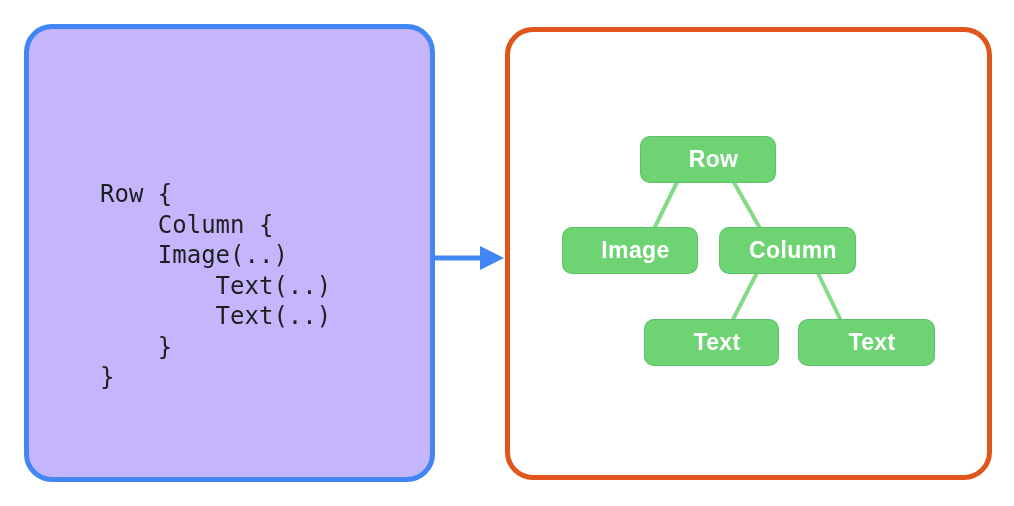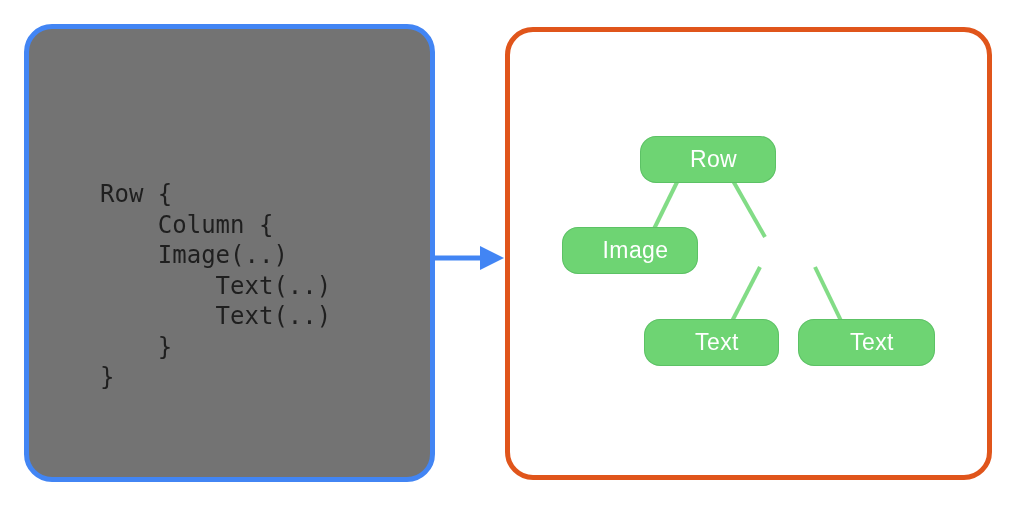--- a/index.html
+++ b/index.html
@@ -16,21 +16,21 @@
     background: #ffffff;
   }
 
   
   .code-panel {
     position: absolute;
     left: 24px;
     top: 24px;
     width: 411px;
     height: 458px;
-    background: #737373;
+    background: #c4b5fd;
     border: 5px solid #4285F4;
     border-radius: 28px;
   }
   .code-block {
     position: absolute;
     left: 71px;
     top: 150px;
     color: #1f1f1f;
     font-family: "DejaVu Sans Mono", "Liberation Mono", monospace;
     font-size: 24px;
@@ -62,25 +62,25 @@
     position: absolute;
     left: 0;
     top: 0;
     width: 477px;
     height: 443px;
   }
   .tree-node {
     position: absolute;
     height: 47px;
     background: #6ED473;
-    border-radius: 16px;
+    border-radius: 10px;
     box-shadow: inset 0 0 0 1px rgba(40,140,60,0.25);
     color: #ffffff;
     font-size: 23px;
-    font-weight: 400;
+    font-weight: 700;
     letter-spacing: 0.4px;
     display: flex;
     align-items: center;
     justify-content: center;
     padding-left: 11px;
   }
   .node-row    { left: 130px; top: 104px; width: 136px; }
   .node-image  { left:  52px; top: 195px; width: 136px; }
   .node-column { left: 209px; top: 195px; width: 137px; }
   .node-text-1 { left: 134px; top: 287px; width: 135px; }
@@ -111,17 +111,18 @@
   <div class="tree-panel">
     <svg class="tree-edges" viewBox="0 0 477 443">
       <line x1="172" y1="140" x2="140" y2="205" stroke="#82DC86" stroke-width="4"></line>
       <line x1="218" y1="140" x2="255" y2="205" stroke="#82DC86" stroke-width="4"></line>
       <line x1="250" y1="235" x2="218" y2="297" stroke="#82DC86" stroke-width="4"></line>
       <line x1="305" y1="235" x2="335" y2="297" stroke="#82DC86" stroke-width="4"></line>
     </svg>
 
     <div class="tree-node node-row">Row</div>
     <div class="tree-node node-image">Image</div>
+    <div class="tree-node node-column">Column</div>
     <div class="tree-node node-text-1">Text</div>
     <div class="tree-node node-text-2">Text</div>
   </div>
 
 </div>
 
 </body></html>

